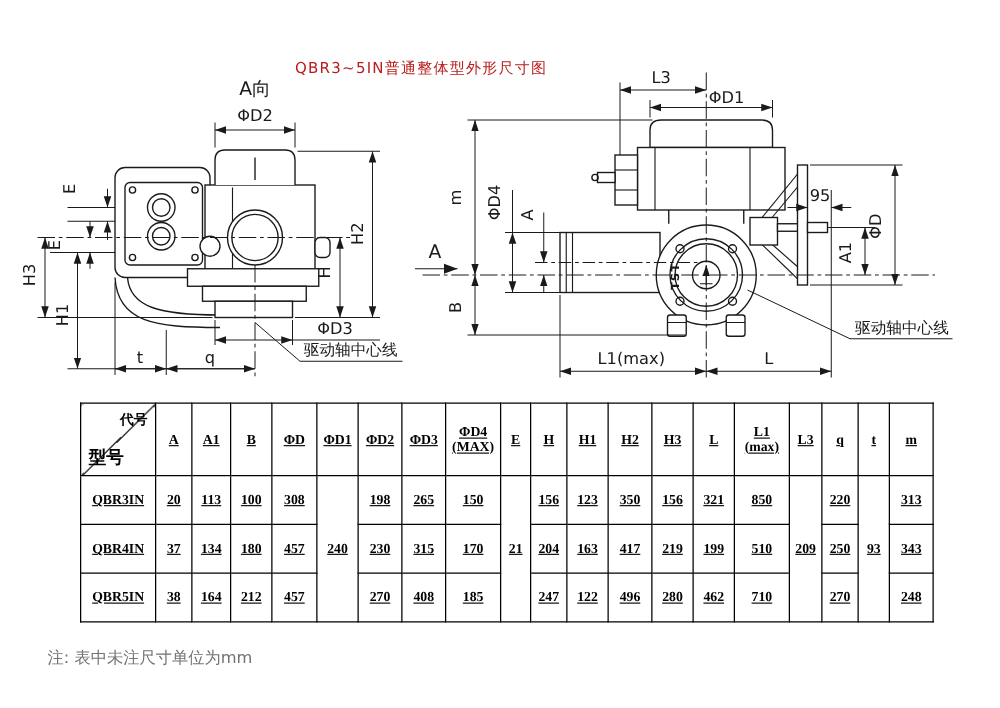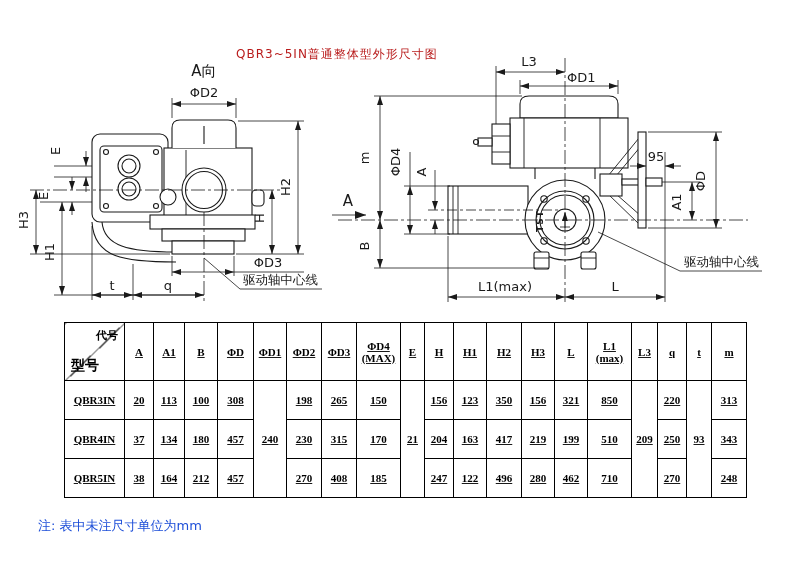--- a/index.html
+++ b/index.html
@@ -1,21 +1,21 @@
 <!DOCTYPE html>
 <html><head>
 <meta charset="utf-8">
 <style>
   html,body{margin:0;padding:0;}
   body{width:800px;height:566px;background:#fff;position:relative;overflow:hidden;
        font-family:"DejaVu Sans",sans-serif;color:#1a1a1a;}
   .page{position:absolute;inset:0;background:#fff;}
   .title{position:absolute;left:236px;top:46px;font-size:12px;letter-spacing:1px;
          font-family:"DejaVu Sans",sans-serif;color:#b91c1c;white-space:nowrap;}
-  .note{position:absolute;left:38px;top:517px;font-size:13px;color:#1d4ed8;white-space:nowrap;}
+  .note{position:absolute;left:38px;top:517px;font-size:13px;color:#737373;white-space:nowrap;}
   svg.drawings{position:absolute;left:0;top:0;}
   svg text{font-family:"DejaVu Sans",sans-serif;fill:#1a1a1a;}
   .dimtxt{font-size:13px;}
   .cjk{font-size:12.5px;}
   .viewlbl{font-size:15px;}
   .tstlbl{font-size:9px;font-weight:bold;letter-spacing:1px;}
   table.dims{position:absolute;left:64px;top:322px;width:682px;border-collapse:collapse;
              table-layout:fixed;font-family:"Liberation Serif",serif;text-decoration:underline;}
   table.dims th,table.dims td{border:1px solid #000;text-align:center;vertical-align:middle;
              font-size:11px;font-weight:bold;padding:0;color:#000;overflow:hidden;}

